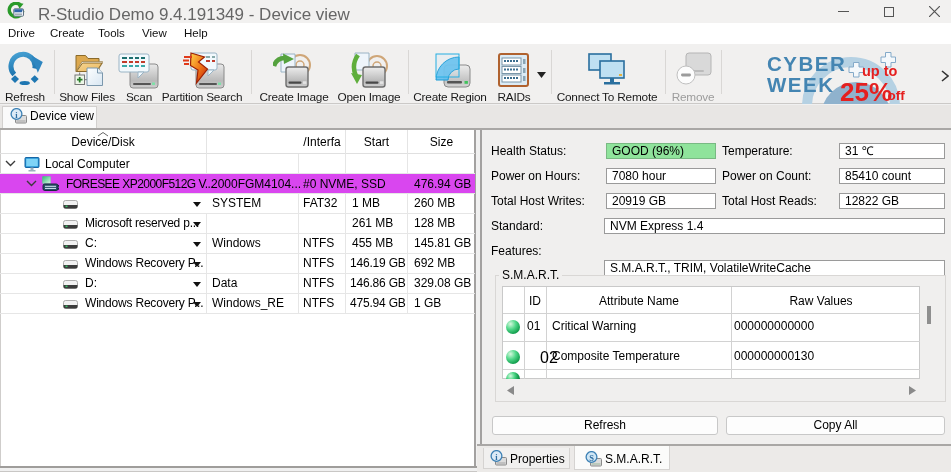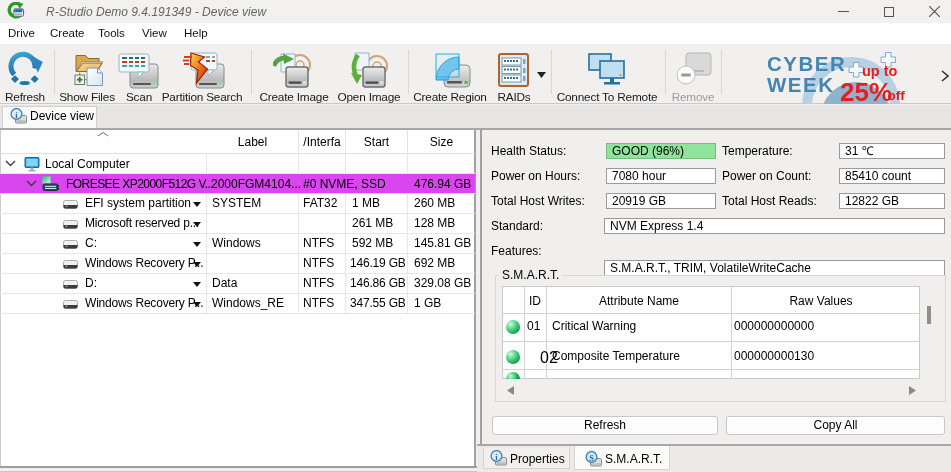--- a/index.html
+++ b/index.html
@@ -2,21 +2,21 @@
 <html><head>
 <meta charset="utf-8">
 <style>
 * { margin:0; padding:0; box-sizing:border-box; }
 html,body { width:951px; height:472px; overflow:hidden; }
 body { font-family:"Liberation Sans", sans-serif; font-size:12px; color:#000; background:#f0f0f0; position:relative; }
 .abs { position:absolute; }
 
 
 #titlebar { left:0; top:0; width:951px; height:23px; background:#f2f1f0; }
-#title-text { left:46px; top:5px; color:#666; font-size:12px;font-style:italic; }
+#title-text { left:38px; top:5px; color:#666; font-size:17px; }
 
 
 #menubar { left:0; top:23px; width:951px; height:21px; background:#ffffff; }
 .menuitem { top:27px; font-size:11.5px; color:#111; }
 
 
 #toolbar { left:0; top:44px; width:951px; height:60px; background:#f1f0ef; border-bottom:1px solid #cbc9c7; }
 .tbsep { top:6px; width:1px; height:44px; background:#d9d7d5; }
 .tblabel { top:90px; font-size:11.8px; letter-spacing:-0.2px; color:#1a1a1a; text-align:center; white-space:nowrap; }
 .tblabel.dis { color:#9c9c9c; }
@@ -306,21 +306,21 @@
 <div class="abs" style="left:30px;top:109px;font-size:12px">Device view</div>
 <div class="abs" id="tabline"></div>
 
 <div class="abs" id="lpanel"></div>
 <div class="abs" style="left:0;top:130px;width:1px;height:338px;background:#cfcdcb"></div>
 <div class="abs" style="left:949px;top:130px;width:1px;height:342px;background:#b3b1af"></div>
 <div class="abs" style="left:0;top:471px;width:951px;height:1px;background:#c9c7c5"></div>
 <div class="abs" id="lpanel-bottom"></div>
 
 <div class="abs" style="left:0;top:130px;width:475px;height:24px;border-bottom:1px solid #e0e0e0">
-  <div class="abs hcell" style="left:207px;width:92px">Label</div>
+  <div class="abs hcell" style="left:0;width:207px">Device/Disk</div>
   <div class="abs hcell" style="left:299px;width:47px">/Interfa</div>
   <div class="abs hcell" style="left:346px;width:62px">Start</div>
   <div class="abs hcell" style="left:408px;width:67px;border-right:none">Size</div>
   <svg class="abs" style="left:97px;top:2px" width="12" height="5">
       <path d="M1 4 L6 0.5 L11 4" fill="none" stroke="#666"></path>
     </svg>
 </div>
 
 <div id="tablerows">
 
@@ -365,21 +365,20 @@
   <div class="abs" style="left:303px;top:3px;line-height:14px">#0 NVME, SSD</div>
   <div class="abs" style="left:414px;top:3px;line-height:14px">476.94 GB</div>
 </div>
 
 <div class="abs trow" style="top:194px">
   <svg class="abs pdisk" style="left:63px;top:6px" width="15" height="9" viewBox="0 0 15 9">
         <rect x="0.5" y="0.5" width="14" height="8" rx="2" fill="#f2f2f2" stroke="#999" stroke-width="0.8"></rect>
         <path d="M0.5 5 h14 v1.5 a2 2 0 0 1 -2 2 h-10 a2 2 0 0 1 -2 -2 z" fill="#3c3c3c"></path>
         <rect x="2.5" y="5.6" width="2" height="1.5" fill="#39c26a"></rect>
       </svg>
-  <div class="abs tcell" style="left:0;width:207px;padding-left:85px">EFI system partition</div>
   <div class="abs dda" style="left:193px"></div>
   <div class="abs tcell" style="left:207px;width:92px;padding-left:5px">SYSTEM</div>
   <div class="abs tcell ov" style="left:299px;width:47px;padding-left:4px">FAT32</div>
   <div class="abs tcell" style="left:346px;width:62px;padding-left:6px">1 MB</div>
   <div class="abs tcell" style="left:408px;width:67px;padding-left:6px;border-right:none">260 MB</div>
 </div>
 <div class="abs trow" style="top:214px">
   <svg class="abs pdisk" style="left:63px;top:6px" width="15" height="9" viewBox="0 0 15 9">
         <rect x="0.5" y="0.5" width="14" height="8" rx="2" fill="#f2f2f2" stroke="#999" stroke-width="0.8"></rect>
         <path d="M0.5 5 h14 v1.5 a2 2 0 0 1 -2 2 h-10 a2 2 0 0 1 -2 -2 z" fill="#3c3c3c"></path>
@@ -395,21 +394,21 @@
 <div class="abs trow" style="top:234px">
   <svg class="abs pdisk" style="left:63px;top:6px" width="15" height="9" viewBox="0 0 15 9">
         <rect x="0.5" y="0.5" width="14" height="8" rx="2" fill="#f2f2f2" stroke="#999" stroke-width="0.8"></rect>
         <path d="M0.5 5 h14 v1.5 a2 2 0 0 1 -2 2 h-10 a2 2 0 0 1 -2 -2 z" fill="#3c3c3c"></path>
         <rect x="2.5" y="5.6" width="2" height="1.5" fill="#39c26a"></rect>
       </svg>
   <div class="abs tcell" style="left:0;width:207px;padding-left:85px">C:</div>
   <div class="abs dda" style="left:193px"></div>
   <div class="abs tcell" style="left:207px;width:92px;padding-left:5px">Windows</div>
   <div class="abs tcell ov" style="left:299px;width:47px;padding-left:4px">NTFS</div>
-  <div class="abs tcell" style="left:346px;width:62px;padding-left:6px">592 MB</div>
+  <div class="abs tcell" style="left:346px;width:62px;padding-left:6px">455 MB</div>
   <div class="abs tcell" style="left:408px;width:67px;padding-left:6px;border-right:none">145.81 GB</div>
 </div>
 <div class="abs trow" style="top:254px">
   <svg class="abs pdisk" style="left:63px;top:6px" width="15" height="9" viewBox="0 0 15 9">
         <rect x="0.5" y="0.5" width="14" height="8" rx="2" fill="#f2f2f2" stroke="#999" stroke-width="0.8"></rect>
         <path d="M0.5 5 h14 v1.5 a2 2 0 0 1 -2 2 h-10 a2 2 0 0 1 -2 -2 z" fill="#3c3c3c"></path>
         <rect x="2.5" y="5.6" width="2" height="1.5" fill="#39c26a"></rect>
       </svg>
   <div class="abs tcell" style="left:0;width:207px;padding-left:85px;letter-spacing:-0.2px">Windows Recovery P...</div>
   <div class="abs dda" style="left:193px"></div>
@@ -434,21 +433,21 @@
 <div class="abs trow" style="top:294px">
   <svg class="abs pdisk" style="left:63px;top:6px" width="15" height="9" viewBox="0 0 15 9">
         <rect x="0.5" y="0.5" width="14" height="8" rx="2" fill="#f2f2f2" stroke="#999" stroke-width="0.8"></rect>
         <path d="M0.5 5 h14 v1.5 a2 2 0 0 1 -2 2 h-10 a2 2 0 0 1 -2 -2 z" fill="#3c3c3c"></path>
         <rect x="2.5" y="5.6" width="2" height="1.5" fill="#39c26a"></rect>
       </svg>
   <div class="abs tcell" style="left:0;width:207px;padding-left:85px;letter-spacing:-0.2px">Windows Recovery P...</div>
   <div class="abs dda" style="left:193px"></div>
   <div class="abs tcell" style="left:207px;width:92px;padding-left:5px">Windows_RE</div>
   <div class="abs tcell ov" style="left:299px;width:47px;padding-left:4px">NTFS</div>
-  <div class="abs tcell" style="left:346px;width:62px;padding-left:4px;letter-spacing:-0.2px">347.55 GB</div>
+  <div class="abs tcell" style="left:346px;width:62px;padding-left:4px;letter-spacing:-0.2px">475.94 GB</div>
   <div class="abs tcell" style="left:408px;width:67px;padding-left:6px;border-right:none">1 GB</div>
 </div>
 </div>
 
 <div class="abs" id="rpanel"></div>
 <div id="form">
   <div class="abs flabel" style="left:491px;top:144px">Health Status:</div>
   <div class="abs fbox" style="left:606px;top:143px;width:110px;background:#8fe39b;border-color:#79b983">GOOD (96%)</div>
   <div class="abs flabel" style="left:722px;top:144px">Temperature:</div>
   <div class="abs fbox" style="left:839px;top:143px;width:106px">31 ℃</div>

